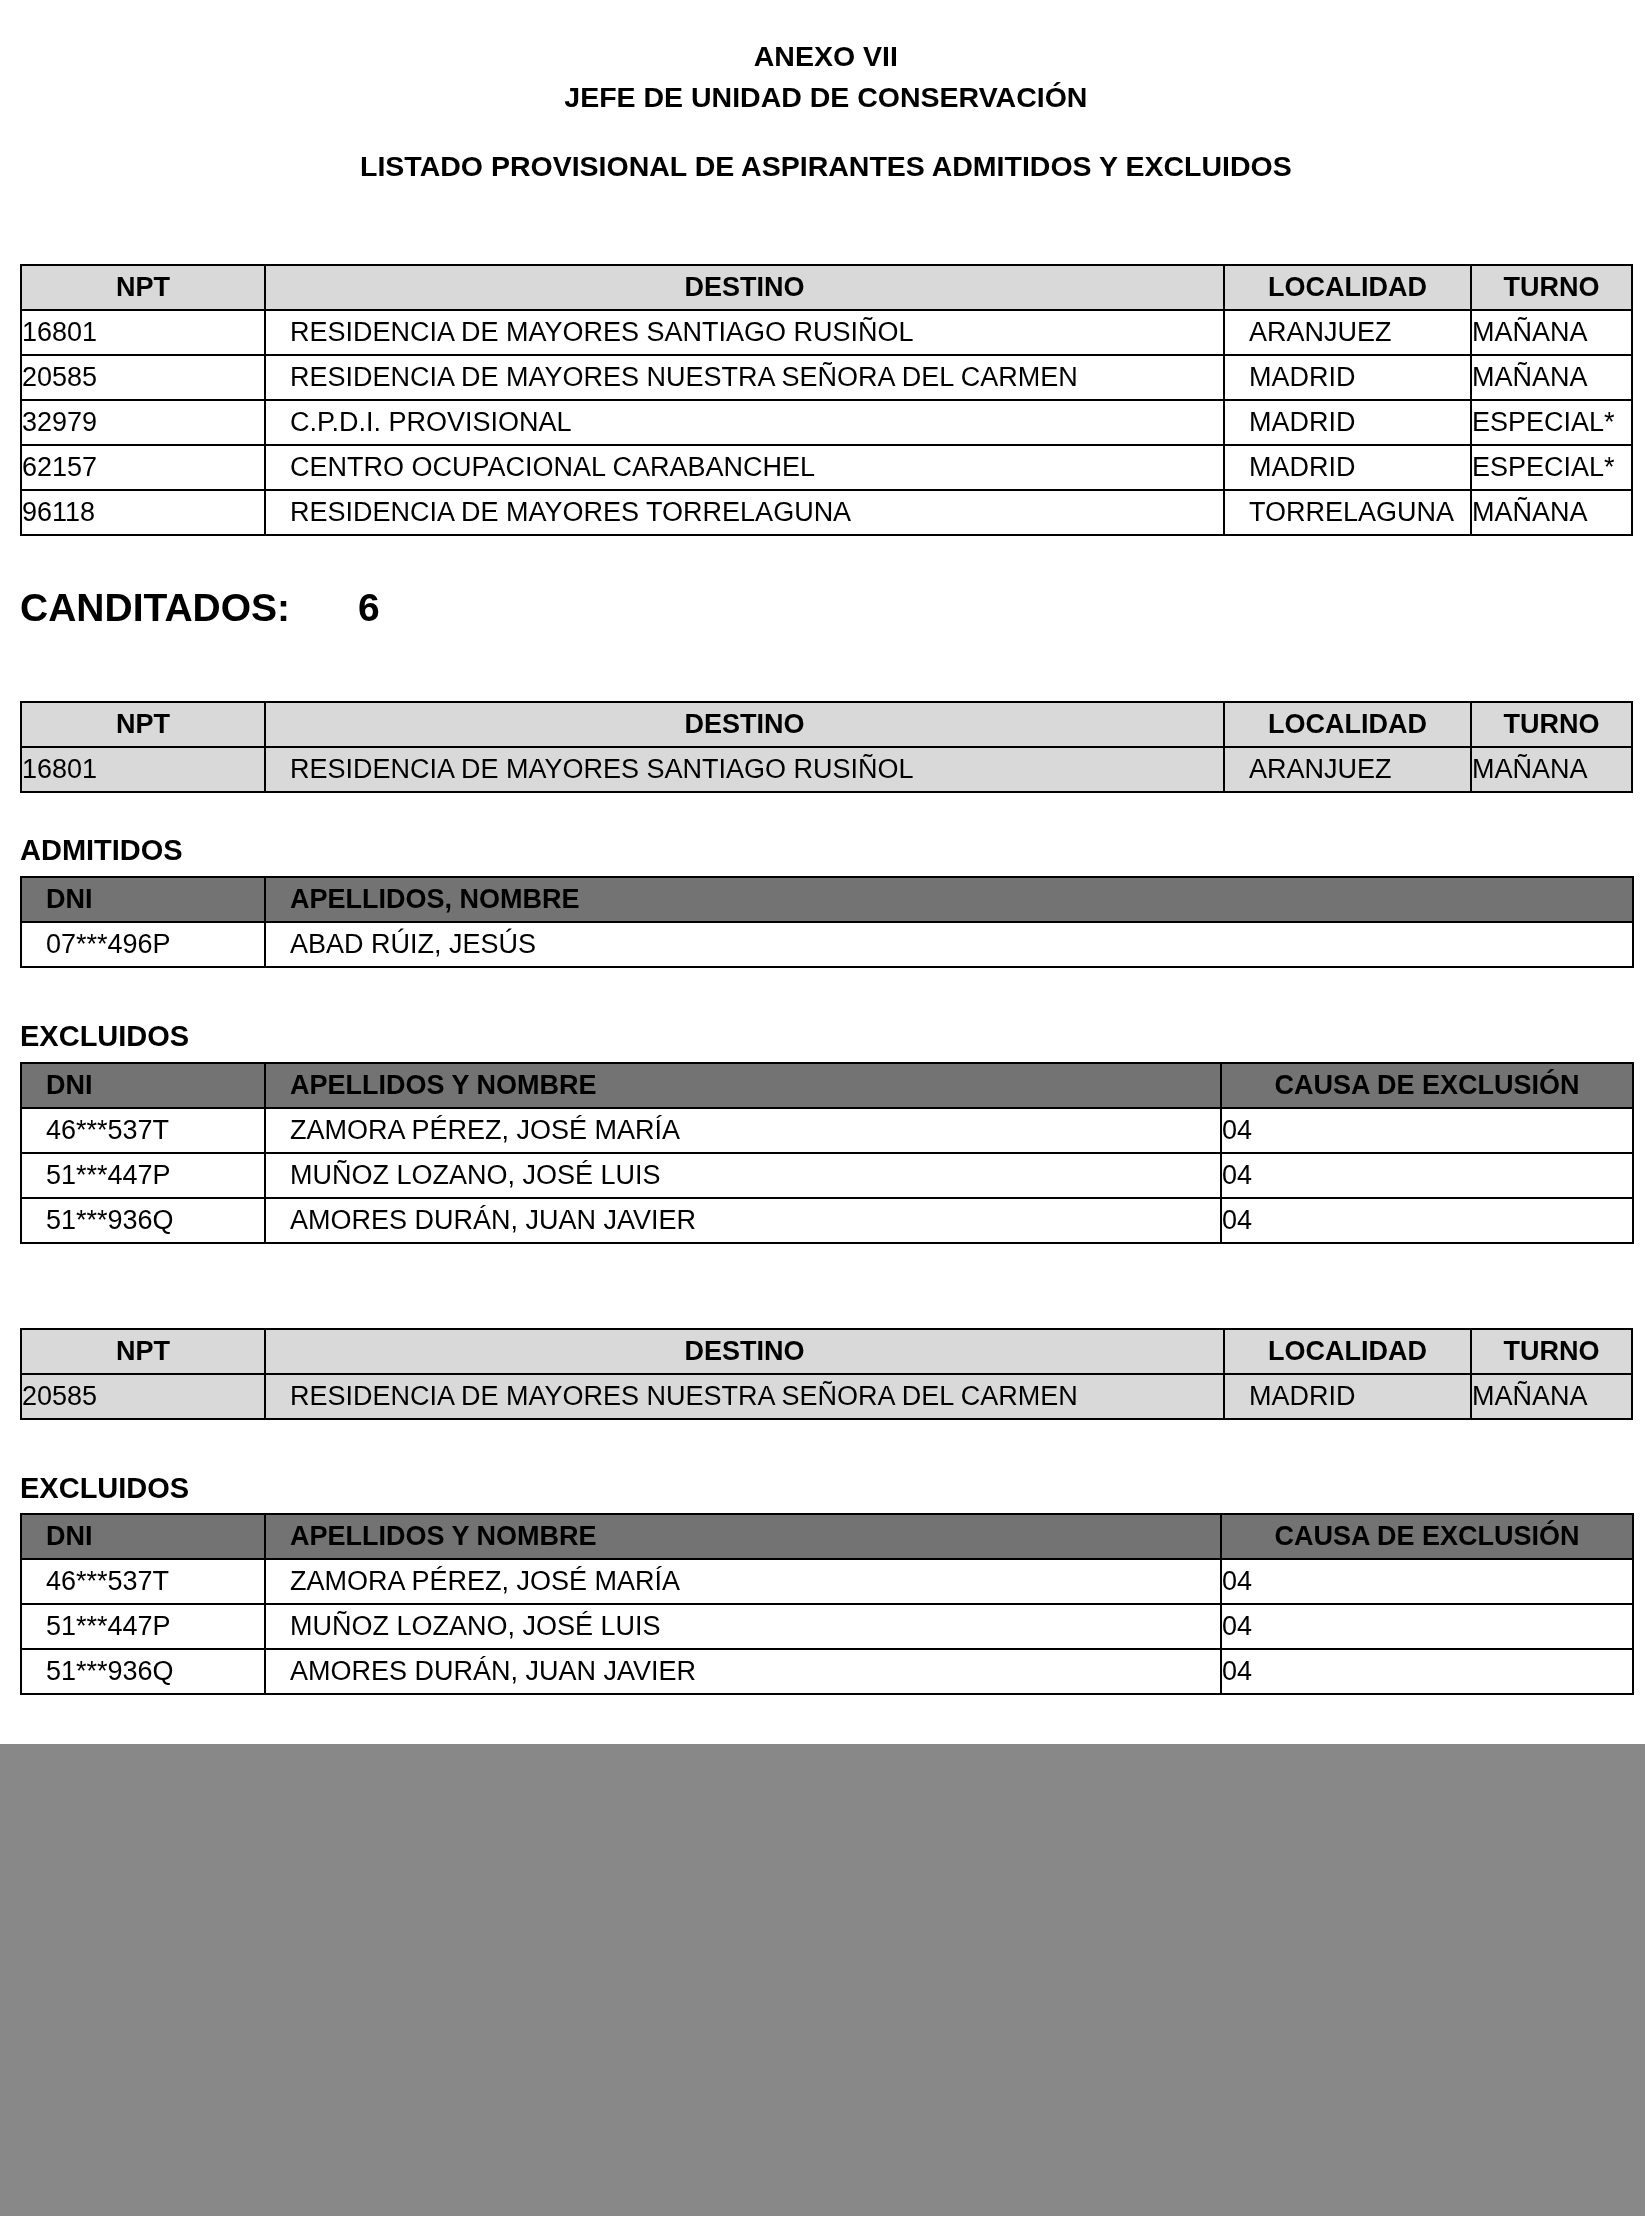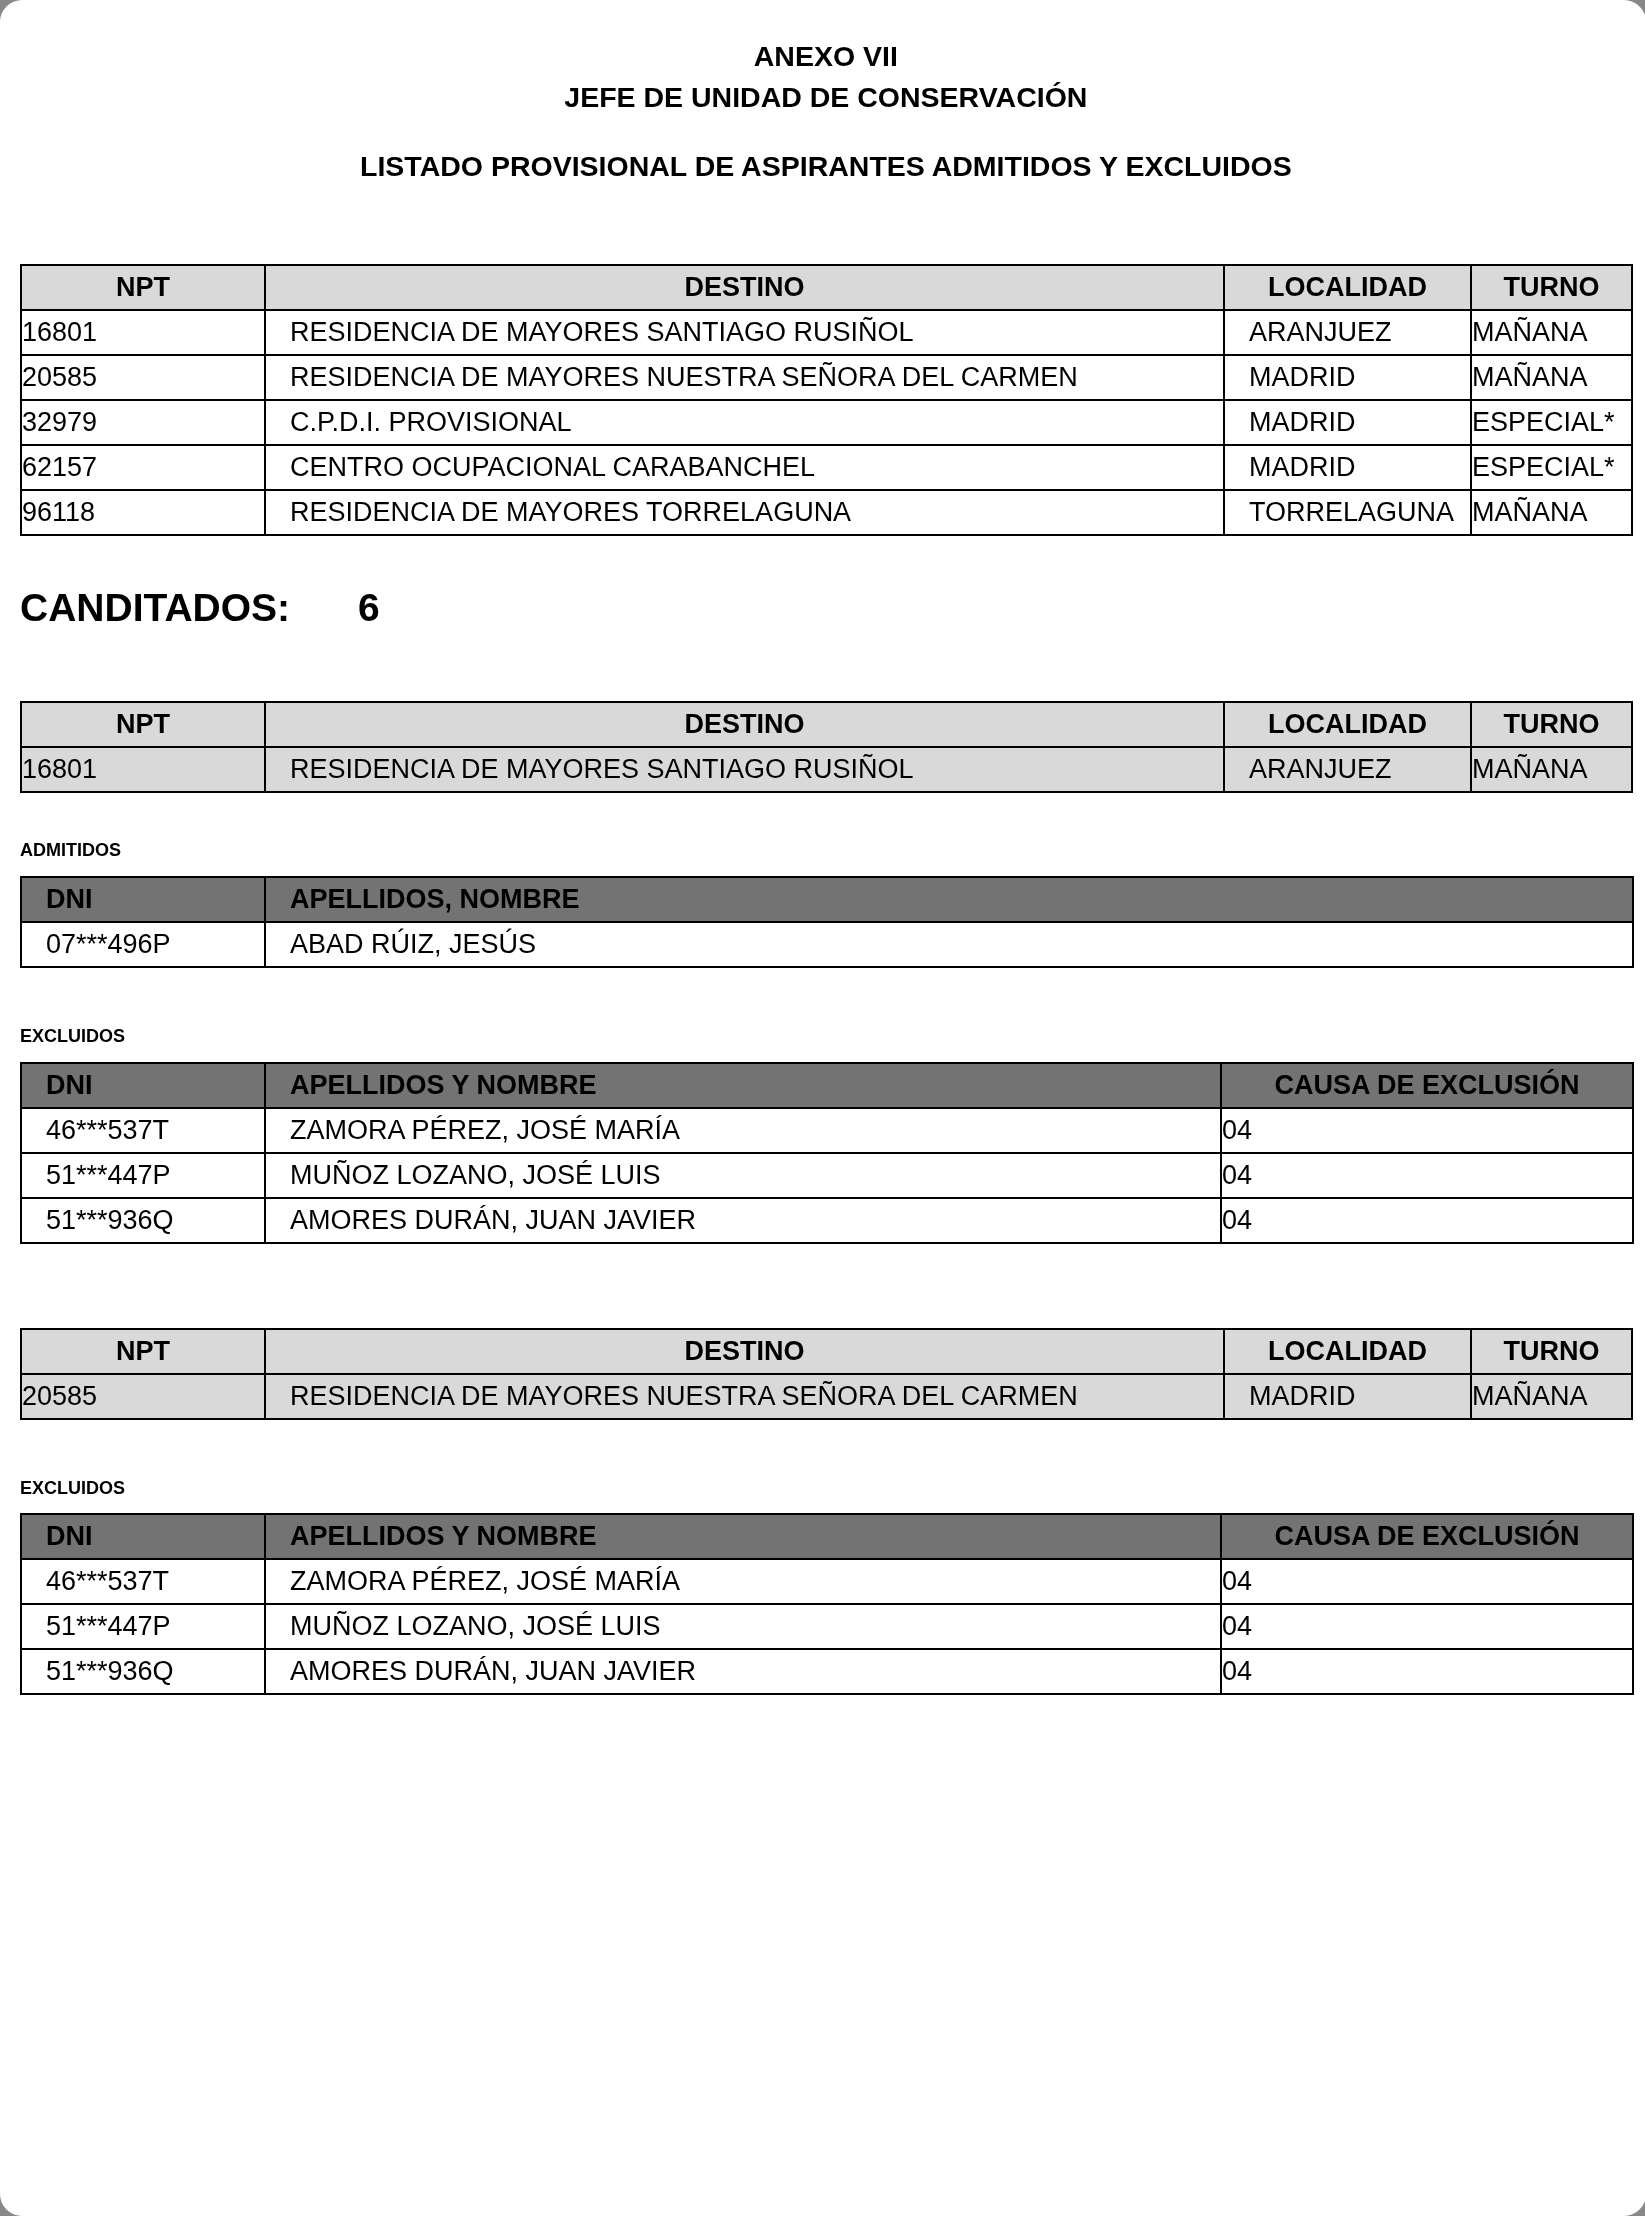--- a/index.html
+++ b/index.html
@@ -1,26 +1,25 @@
 <!DOCTYPE html>
 <html style="font-size:11.4px"><head>
 <meta charset="utf-8">
 <style>
   html,body{margin:0;padding:0;background:#888;}
   .page{
     position:relative;
     width:1646px;
-    height:2216px;
+    height:1744px;
     background:#ffffff;
     font-family:"Liberation Sans","DejaVu Sans",sans-serif;
     color:#000;
     box-sizing:border-box;
     padding:33px 14.3px 0 20px;
     overflow:hidden;
-    border-radius:22px;
   }
   .title{
     text-align:center;
     font-weight:bold;
     font-size:28.5px;
     line-height:41px;
   }
   .title-anexo{margin-top:2.9px;}
   .title-listado{margin-top:28.5px;}
   .title-puesto{margin-top:0;}
@@ -51,21 +50,21 @@
     margin-top:51px;
     font-weight:bold;
     font-size:39px;
     line-height:41px;
     display:flex;
   }
   .candidatos .count{margin-left:68px;}
   .tbl-post1{margin-top:73px;}
   .sec-label{
     font-weight:bold;
-    font-size:18px;
+    font-size:29px;
     line-height:40px;
   }
   .lbl-admitidos{margin-top:37px;}
   .tbl-adm{margin-top:5.7px;}
   .lbl-exc1{margin-top:48px;}
   .tbl-exc1{margin-top:5.7px;}
   .tbl-post2{margin-top:84px;}
   .lbl-exc2{margin-top:48px;}
   .tbl-exc2{margin-top:5.7px;}
 </style>

